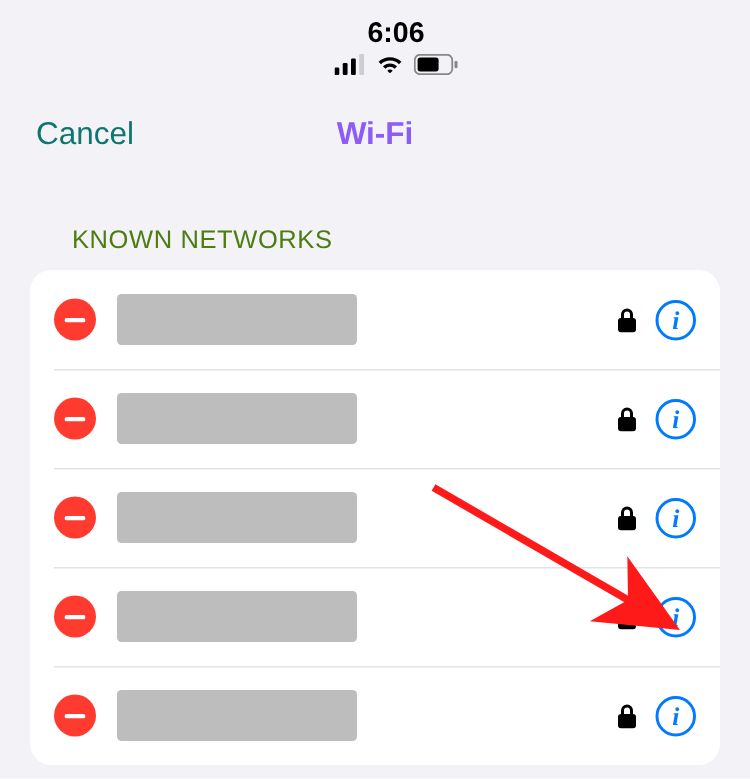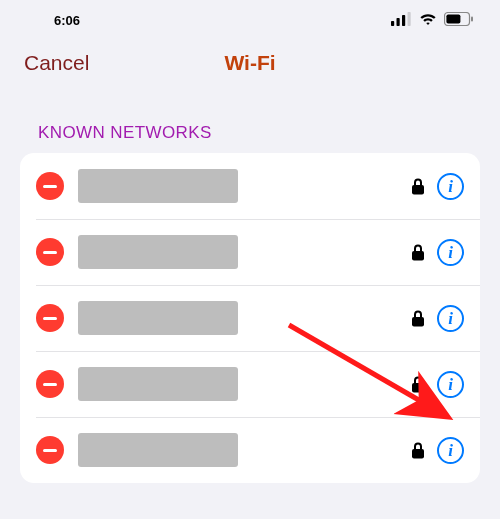--- a/index.html
+++ b/index.html
@@ -9,55 +9,56 @@
       width: 500px;
       height: 519px;
       overflow: hidden;
       position: relative;
     }
     .status-bar {
       display: flex;
       justify-content: space-between;
       align-items: center;
       padding: 12px 26px 6px 54px;
-      font-size: 13px;
+      font-size: 19px;
       font-weight: 600;
       color: #000;
+      flex-direction: column;
     }
     .status-right { display: flex; align-items: center; gap: 6px; }
     .nav-bar {
       display: flex;
       justify-content: space-between;
       align-items: center;
       padding: 16px 24px 20px 24px;
     }
     .nav-left {
-      color: #7f1d1d;
+      color: #0f766e;
       font-size: 21px;
       font-weight: 400;
       cursor: pointer;
     }
     .nav-title {
       font-size: 21px;
       font-weight: 600;
-      color: #c2410c;
+      color: #8b5cf6;
       position: absolute;
       left: 50%;
       transform: translateX(-50%);
     }
     .nav-right {
       color: #c4c4c8;
       font-size: 21px;
       font-weight: 600;
     }
     .section-header {
       font-size: 17px;
-      color: #a21caf;
+      color: #4d7c0f;
       letter-spacing: 0.4px;
-      padding: 28px 38px 10px 38px;
+      padding: 28px 38px 10px 48px;
       font-weight: 400;
     }
     .list {
       background: #fff;
       margin: 0 20px;
       border-radius: 14px;
       overflow: hidden;
     }
     .row {
       display: flex;

